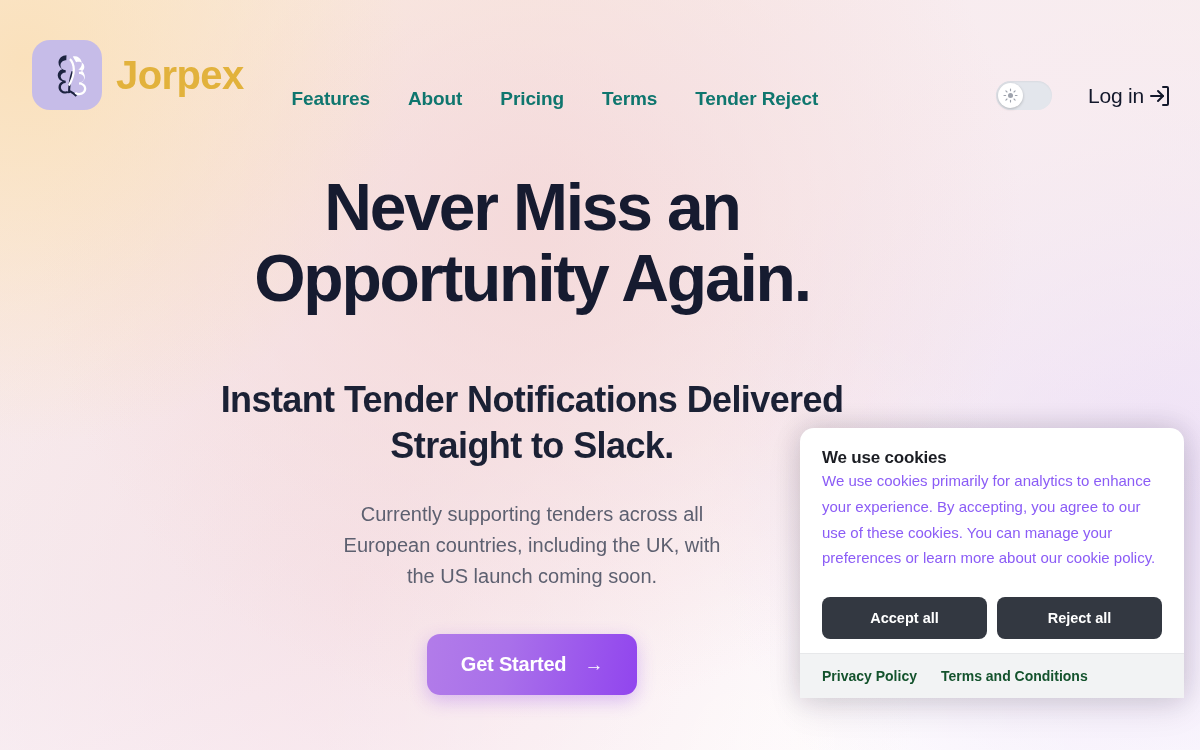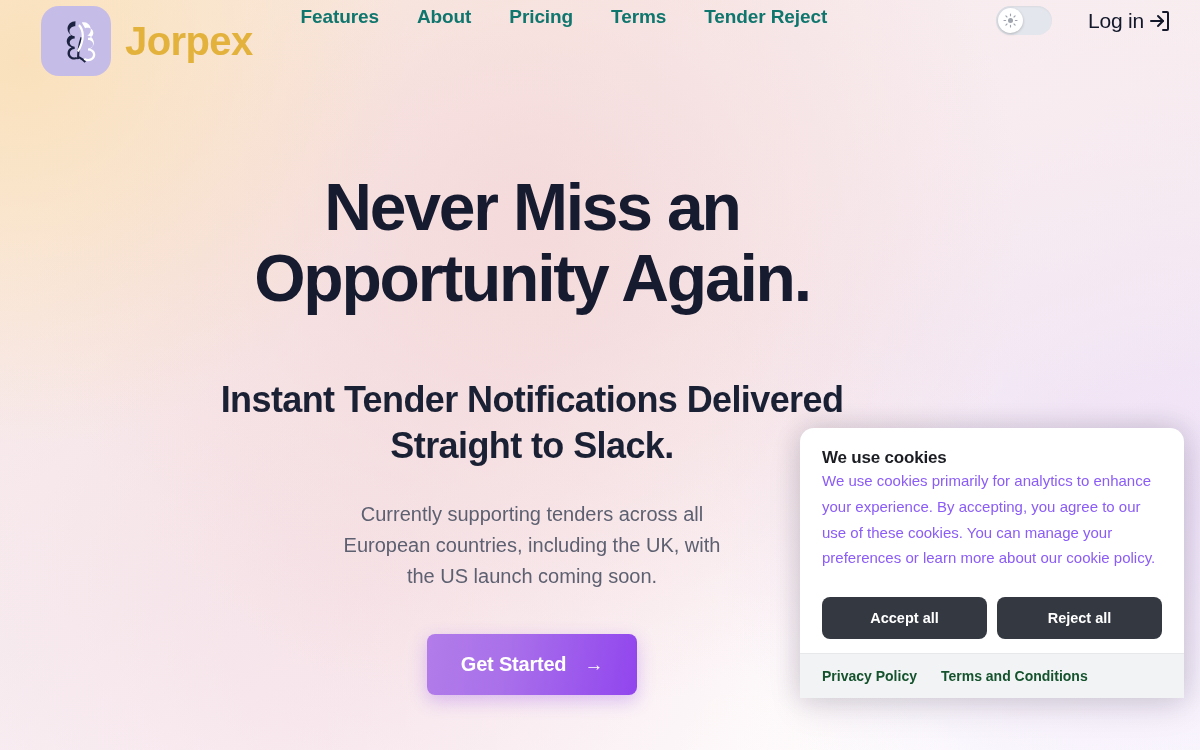--- a/index.html
+++ b/index.html
@@ -27,26 +27,26 @@
       radial-gradient(circle 820px at 30% 78%, rgba(244,216,222,0.55) 0%, rgba(244,216,222,0.0) 70%),
       radial-gradient(circle 640px at 96% 62%, rgba(233,219,248,0.80) 0%, rgba(233,219,248,0.0) 70%),
       radial-gradient(circle 700px at 62% 99%, rgba(255,255,255,0.95) 0%, rgba(255,255,255,0.0) 62%),
       linear-gradient(160deg, #fbeedd 0%, #f8ecec 28%, #f7eef2 55%, #fbf4fa 78%, #ffffff 100%);
     z-index: 0;
   }
 
   
   #header {
     position: absolute;
-    top: 6px; left: 0;
+    top: 0; left: 0;
     width: 1200px;
     height: 110px;
     display: flex;
-    align-items: flex-start;
-    padding: 0 28px 0 41px;
+    align-items: flex-end;
+    padding: 0 28px 0 32px;
     z-index: 5;
   }
 
   .brand {
     display: flex;
     align-items: center;
     gap: 14px;
     cursor: pointer;
   }
 
@@ -169,21 +169,21 @@
     display: flex;
     justify-content: center;
   }
 
   #cta-button {
     display: inline-flex;
     align-items: center;
     gap: 18px;
     padding: 19px 34px;
     border: none;
-    border-radius: 8px;
+    border-radius: 13px;
     background: linear-gradient(100deg, #b27ce9 0%, #a970ea 38%, #9145ee 100%);
     color: #ffffff;
     font-family: "Liberation Sans", sans-serif;
     font-size: 20px;
     font-weight: 700;
     letter-spacing: -0.2px;
     cursor: pointer;
     box-shadow: 0 6px 18px rgba(145,69,238,0.30);
   }
   #cta-button .arrow { font-size: 19px; line-height: 1; }

